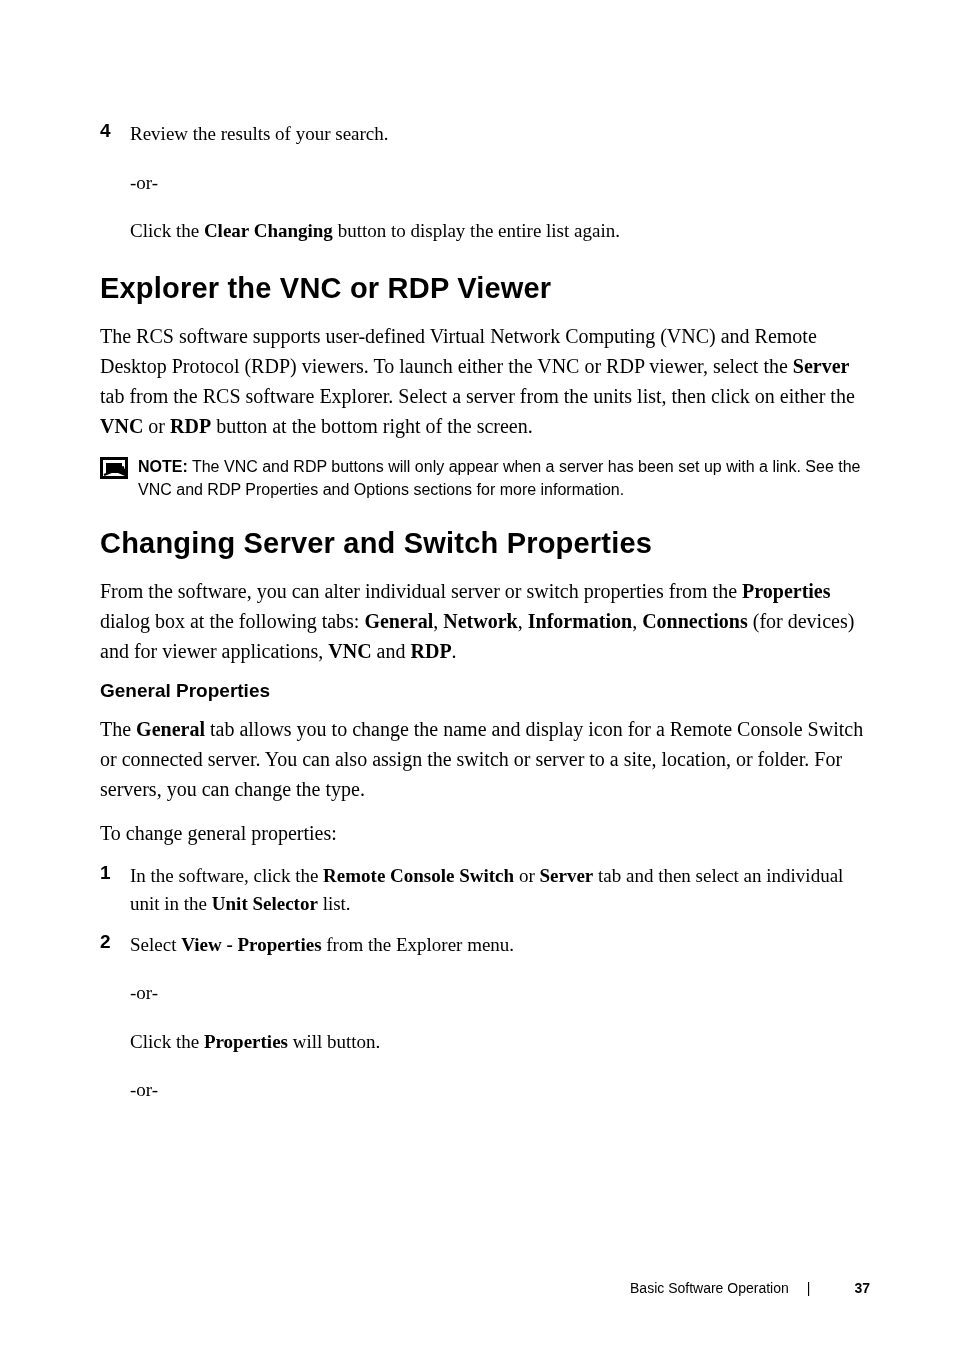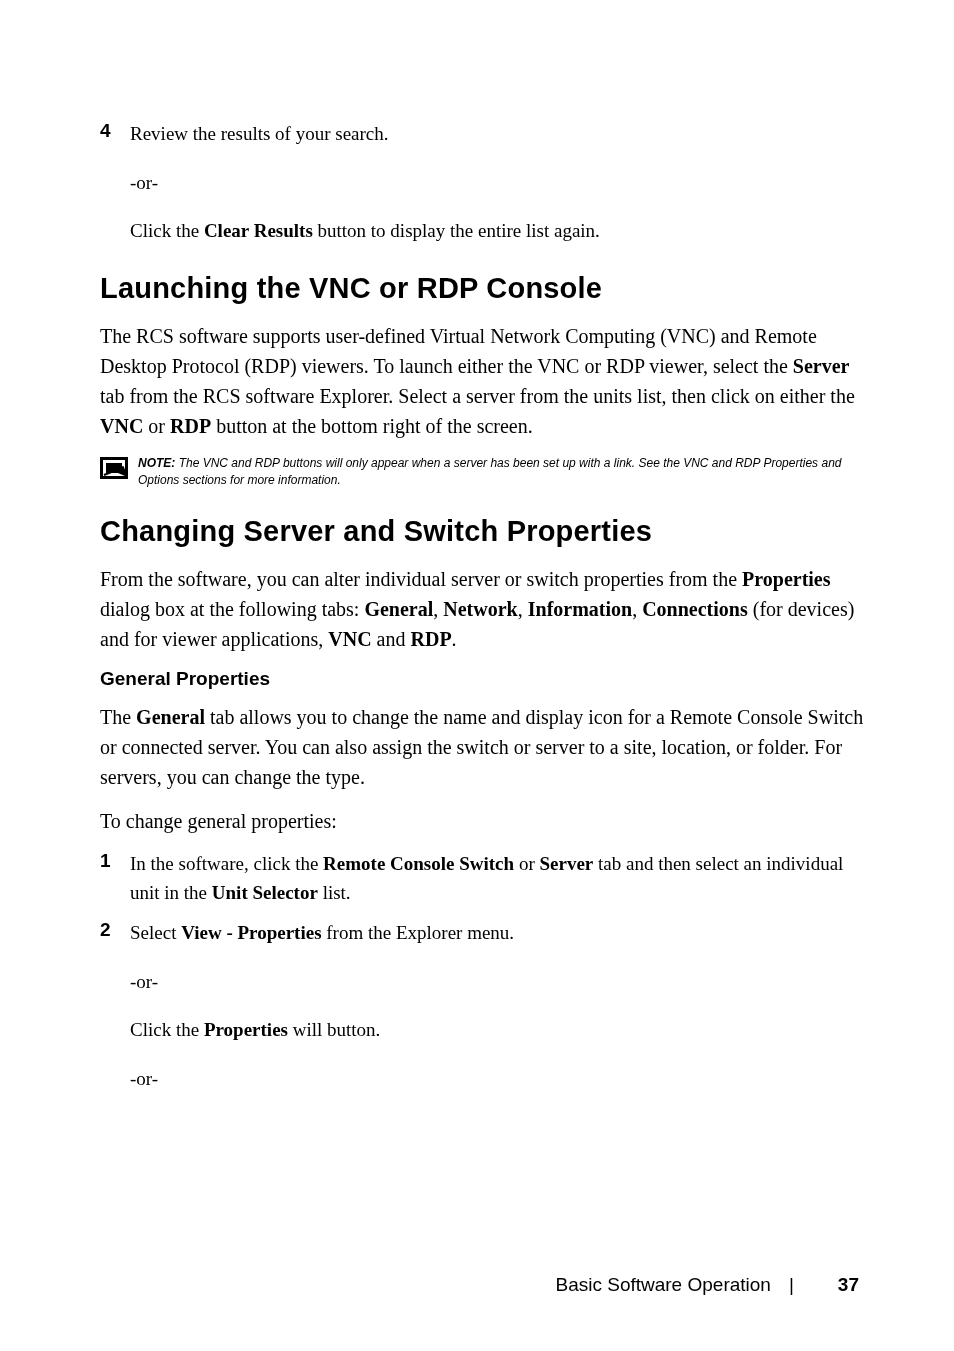--- a/index.html
+++ b/index.html
@@ -60,43 +60,42 @@
     }
     .note-icon {
       width: 28px;
       height: 22px;
       flex-shrink: 0;
       margin-right: 10px;
       margin-top: 2px;
     }
     .note-text {
       font-family: Arial, Helvetica, sans-serif;
-      font-size: 12px;
+      font-size: 16px;
       line-height: 1.45;
-      font-style: italic;
     }
     .note-label {
       font-weight: bold;
     }
     h2.subsection {
       font-family: Arial, Helvetica, sans-serif;
       font-weight: bold;
       font-size: 19px;
       margin-top: 4px;
       margin-bottom: 12px;
     }
     b.bold {
       font-weight: bold;
     }
     .footer {
       position: absolute;
       bottom: 55px;
-      right: 95px;
+      right: 84px;
       font-family: Arial, Helvetica, sans-serif;
-      font-size: 19px;
+      font-size: 14px;
       display: flex;
       align-items: center;
     }
     .footer-divider {
       margin: 0 18px;
       color: #000;
     }
     .footer-pagenum {
       font-weight: bold;
       margin-left: 26px;
@@ -104,24 +103,24 @@
   </style>
 </head>
 <body>
 
 <div class="step">
   <div class="step-num">4</div>
   <div class="step-body">Review the results of your search.</div>
 </div>
 <div class="step-sub">-or-</div>
 <div class="step-sub">
-  <span>Click the </span><b class="bold">Clear Results</b><span> button to display the entire list again.</span>
+  <span>Click the </span><b class="bold">Clear Changing</b><span> button to display the entire list again.</span>
 </div>
 
-<h1 class="section">Launching the VNC or RDP Console</h1>
+<h1 class="section">Explorer the VNC or RDP Viewer</h1>
 <p class="body-para">
   <span>The RCS software supports user-defined Virtual Network Computing (VNC) and Remote Desktop Protocol (RDP) viewers. To launch either the VNC or RDP viewer, select the </span><b class="bold">Server</b><span> tab from the RCS software Explorer. Select a server from the units list, then click on either the </span><b class="bold">VNC</b><span> or </span><b class="bold">RDP</b><span> button at the bottom right of the screen.</span>
 </p>
 
 <div class="note-block">
   <div class="note-icon">
     <svg viewBox="0 0 28 22" width="28" height="22">
       <rect x="0" y="0" width="28" height="22" fill="#000"></rect>
       <path d="M 3 19 L 3 3 L 25 3 L 25 12 L 22 9 L 22 6 L 6 6 L 6 16 L 18 16 L 25 19 Z" fill="#fff"></path>
       <path d="M 4 18 L 24 10" stroke="#000" stroke-width="2"></path>

